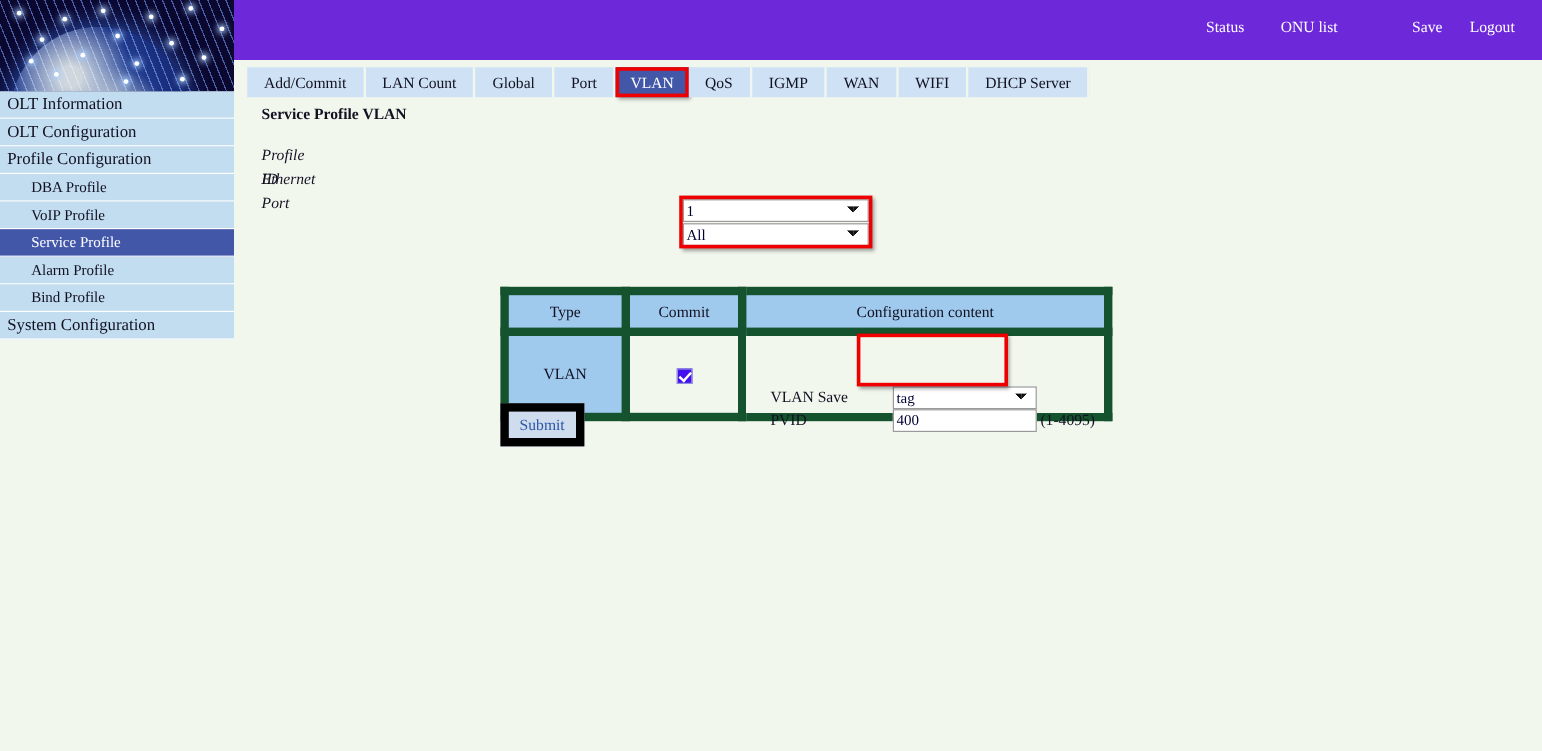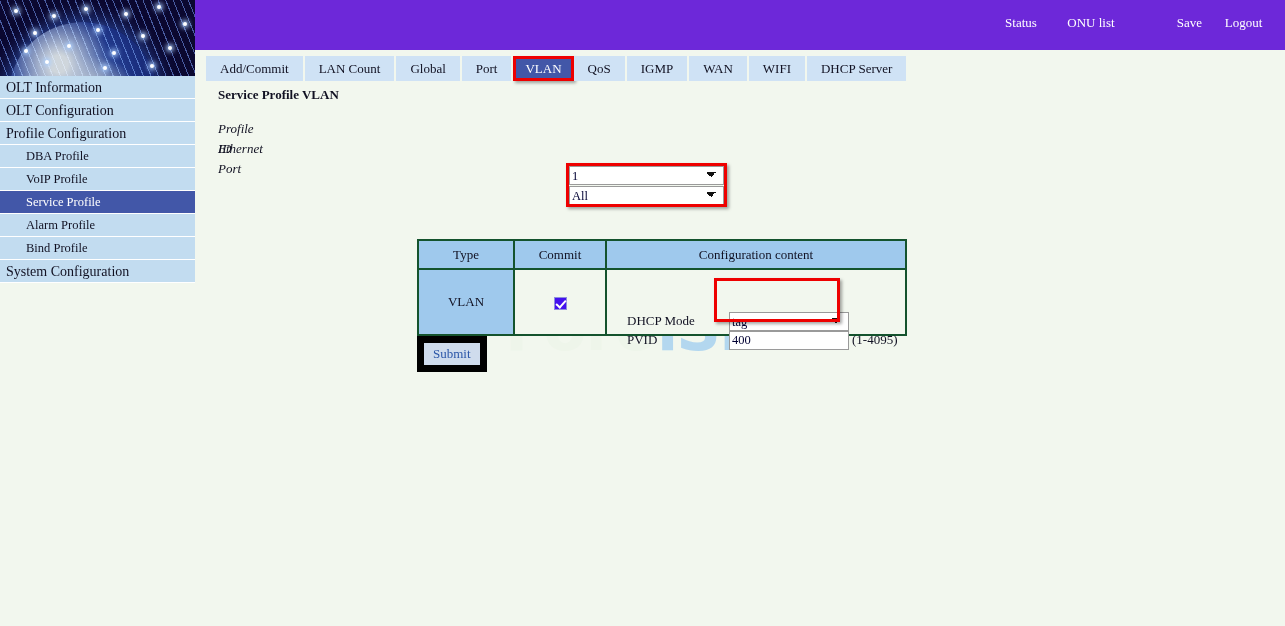--- a/index.html
+++ b/index.html
@@ -257,21 +257,21 @@
   
   #vlan-table {
     position: absolute;
     left: 222px;
     top: 189px;
     border-collapse: collapse;
     background: #f2f7ee;
     z-index: 2;
   }
   #vlan-table th, #vlan-table td {
-    border: 2px solid #14532d;
+    border: 7px solid #14532d;
     font-weight: normal;
     font-size: 13px;
     color: #111122;
     margin-left: 11px;
   }
   #vlan-table th {
     background: #9fc9ed;
     height: 25px;
     font-size: 13px;
   }
@@ -439,21 +439,21 @@
         <th class="c-config">Configuration content</th>
       </tr>
     </thead>
     <tbody>
       <tr>
         <td class="type-cell">VLAN</td>
         <td class="active-cell">
           <span class="chk"></span>
         </td>
         <td class="config-cell">
-          <span class="cfg-label" id="cfg-label-mode">DHCP Mode</span>
+          <span class="cfg-label" id="cfg-label-mode">VLAN Save</span>
           <span class="cfg-label" id="cfg-label-pvid">PVID</span>
           <select class="ui" id="sel-vlan-mode">
             <option>tag</option>
           </select>
           <input class="ui" id="inp-pvid" type="text" value="400" style="">
           <span id="pvid-hint">(1-4095)</span>
         </td>
       </tr>
     </tbody>
   </table>

